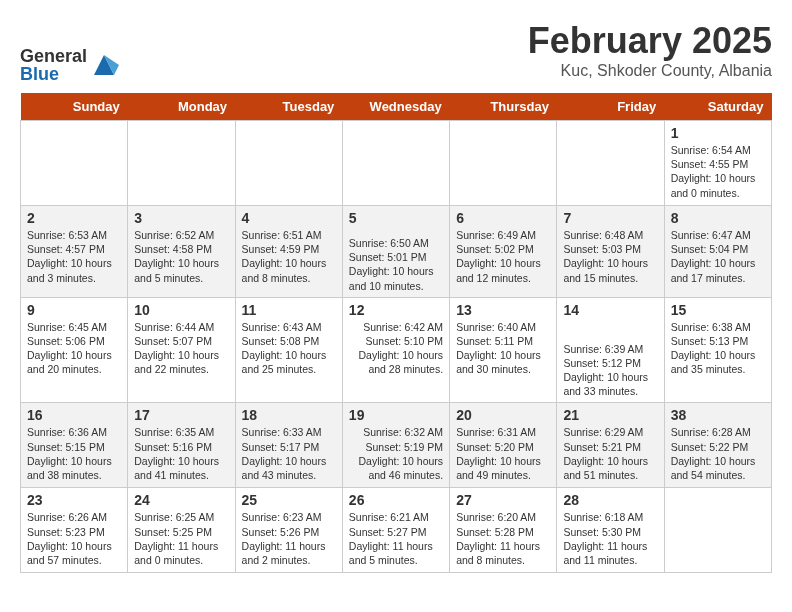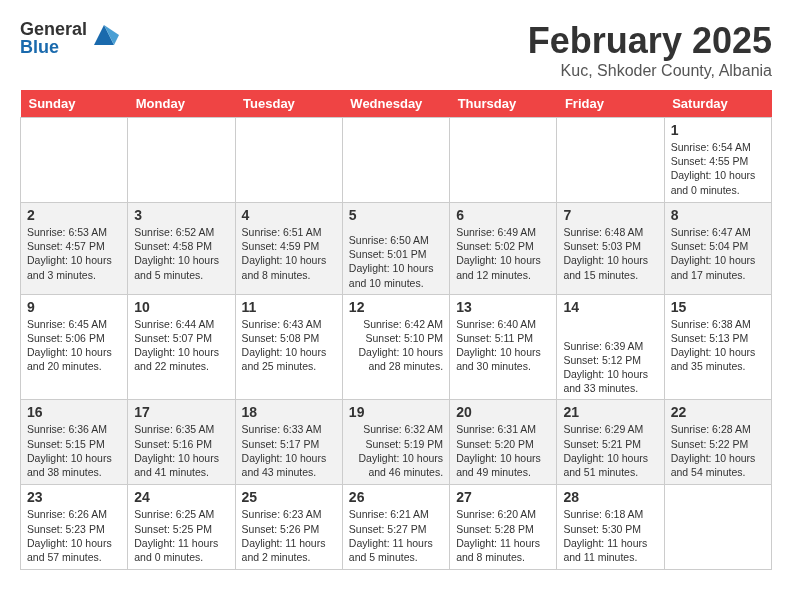--- a/index.html
+++ b/index.html
@@ -11,21 +11,22 @@
       padding: 20px;
     }
     .header {
       display: flex;
       justify-content: space-between;
       align-items: flex-start;
       margin-bottom: 10px;
     }
     .logo {
       display: flex;
-      align-items: flex-start;
+      align-items: center;
+      margin-top: 27px;
     }
     .logo-text {
       display: flex;
       flex-direction: column;
       line-height: 1;
     }
     .logo-general {
       font-size: 18px;
       font-weight: bold;
       color: #333;
@@ -87,21 +88,22 @@
     .empty-cell {
       background: #f9f9f9;
     }
     tr:nth-child(even) td {
       background-color: #f2f2f2;
     }
     tr:nth-child(odd) td {
       background-color: #fff;
     }
     thead tr th {
-      background-color: #ef4444;
+      background-color: #c2410c;
+      text-align: right;
     }
   </style>
 </head>
 <body>
 
 <div class="header">
   <div class="logo">
     <div class="logo-text">
       <span class="logo-general">General</span>
       <span class="logo-blue">Blue</span>
@@ -285,21 +287,21 @@
 and 49 minutes.</div>
         </td>
         <td>
           <span class="day-number">21</span>
           <div class="day-info" style="white-space: pre-line;">Sunrise: 6:29 AM
 Sunset: 5:21 PM
 Daylight: 10 hours
 and 51 minutes.</div>
         </td>
         <td>
-          <span class="day-number">22</span>
+          <span class="day-number">38</span>
           <div class="day-info" style="white-space: pre-line;">Sunrise: 6:28 AM
 Sunset: 5:22 PM
 Daylight: 10 hours
 and 54 minutes.</div>
         </td>
       </tr>
       <tr>
         <td>
           <span class="day-number">23</span>
           <div class="day-info" style="white-space: pre-line;">Sunrise: 6:26 AM

